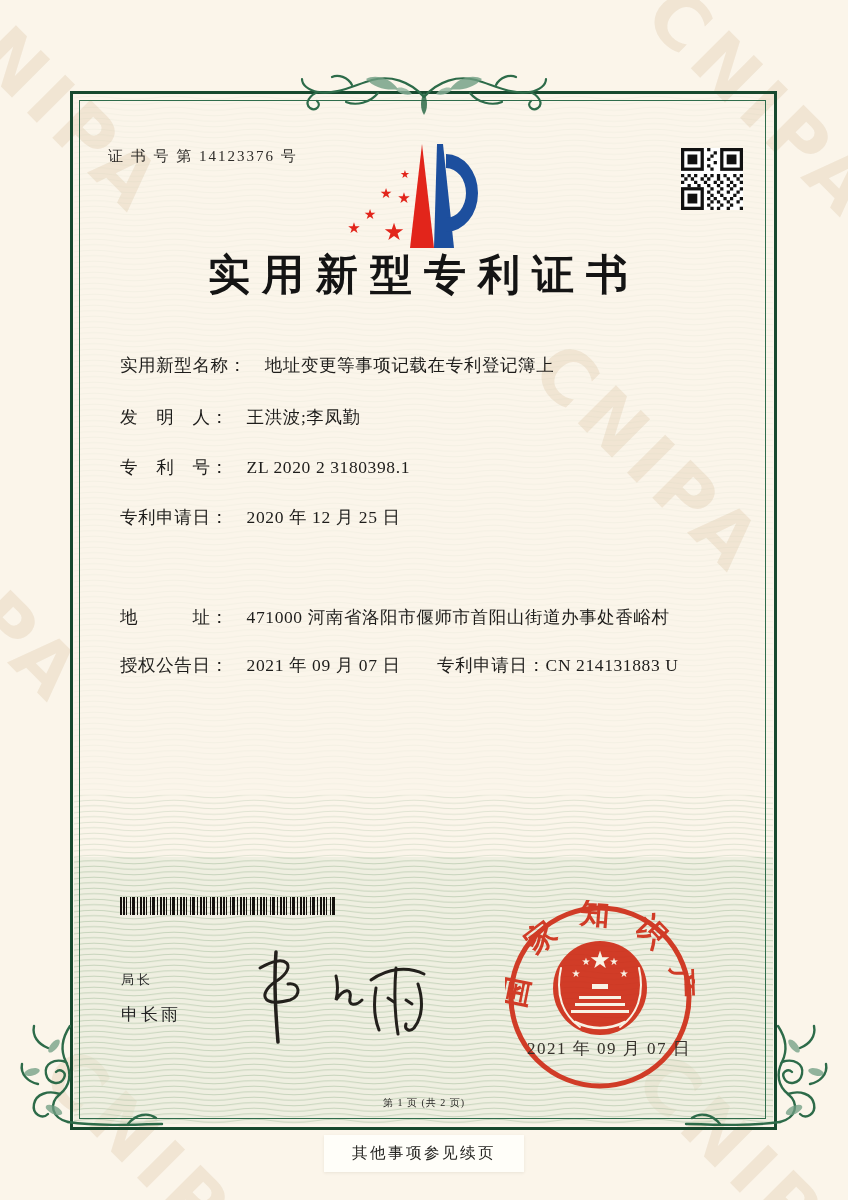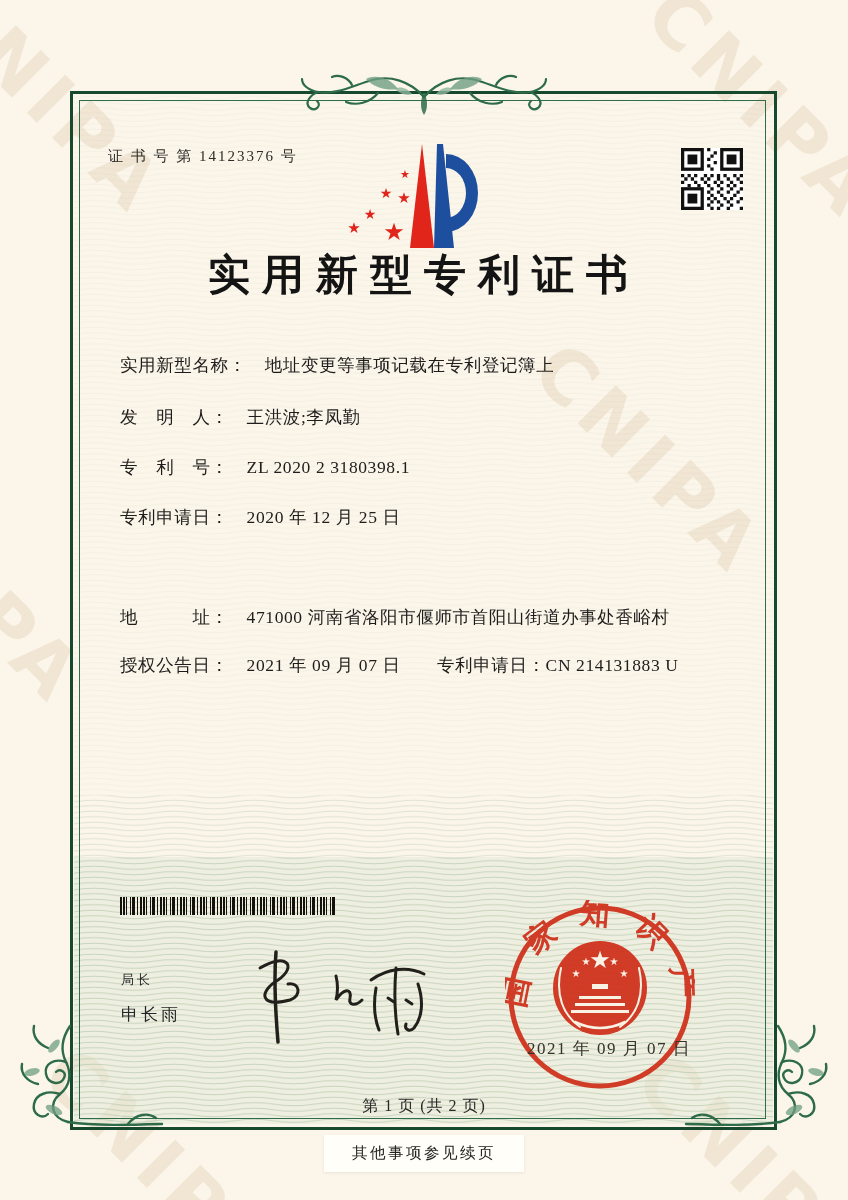--- a/index.html
+++ b/index.html
@@ -62,21 +62,21 @@
       #15120e 10px 11px, rgba(0,0,0,0) 11px 12px,
       #15120e 12px 15px, rgba(0,0,0,0) 15px 17px,
       #15120e 17px 18px, rgba(0,0,0,0) 18px 20px);}
   .director-title{position:absolute; left:121px; top:971px; z-index:3; font-size:13px; letter-spacing:3px;}
   .director-name{position:absolute; left:121px; top:1003px; z-index:3; font-size:17px; letter-spacing:3px;}
   .signature{position:absolute; left:238px; top:942px; z-index:3;}
   .seal{position:absolute; left:505px; top:900px; z-index:2;}
   .seal-date{position:absolute; left:527px; top:1037px; z-index:3;
     font-size:17px; letter-spacing:1.5px; color:#35312b; white-space:nowrap;}
   .page-no{position:absolute; left:0; top:1096px; width:100%; z-index:2;
-    text-align:center; font-size:16px; letter-spacing:1px; color:#2a2927;}
+    text-align:center; font-size:10px; letter-spacing:1px; color:#2a2927;}
   .note-box{position:absolute; left:50%; top:1135px; transform:translateX(-50%); z-index:2;
     background:#fffef9; padding:8px 28px; font-size:15.5px; letter-spacing:2.5px;
     color:#23221f; box-shadow:0 1px 3px rgba(90,80,60,0.10); white-space:nowrap;}
 </style>
 </head>
 <body>
 
 <div class="page">
 
   <div class="wm wm1">CNIPA</div>

